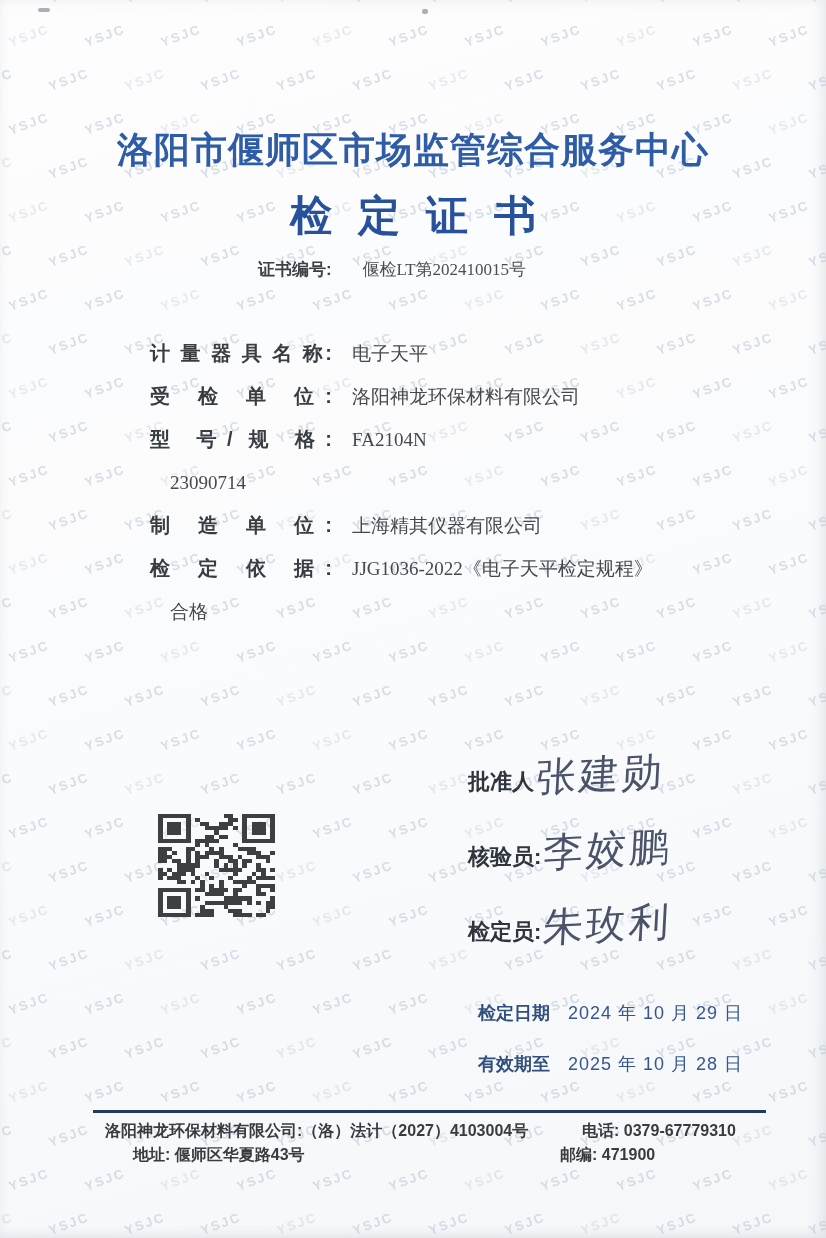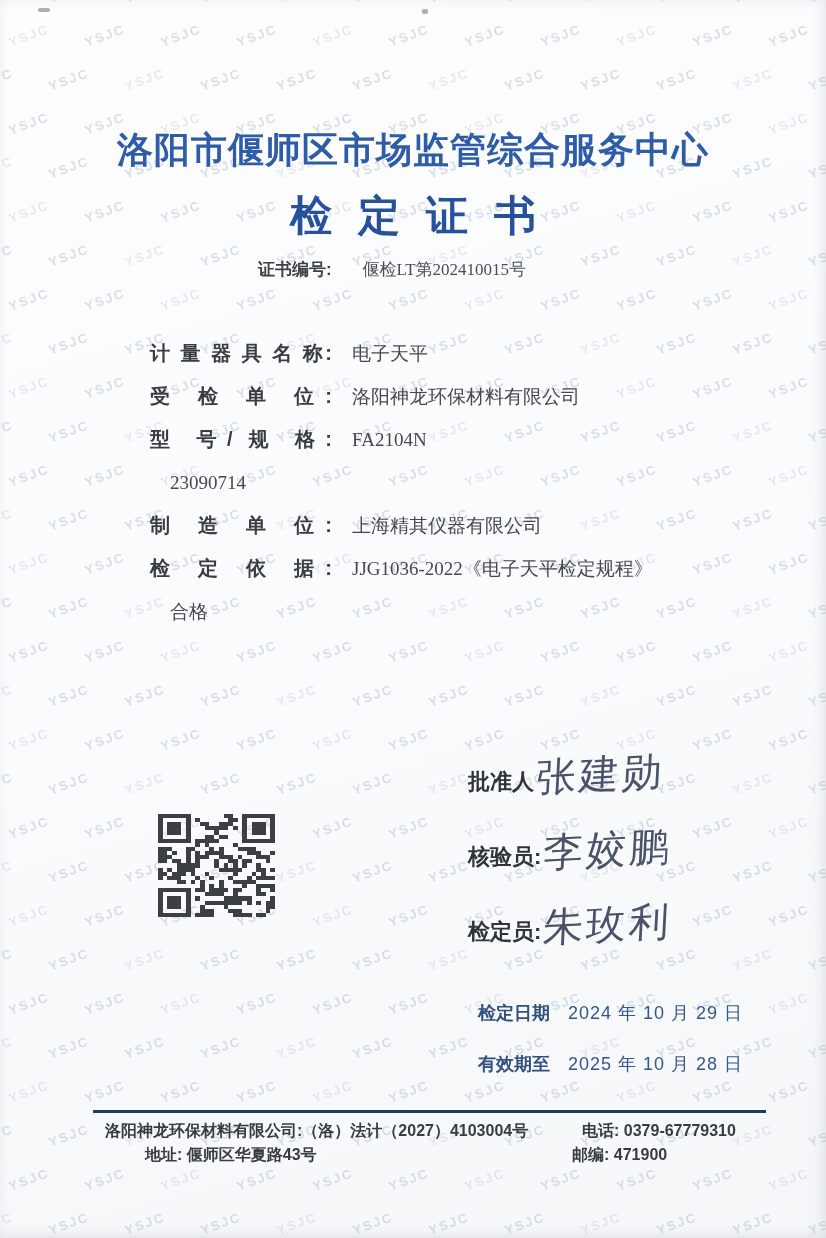--- a/index.html
+++ b/index.html
@@ -67,21 +67,21 @@
   }
 
   .date-block{top:998px;left:478px;}
   .date-row{height:30px;margin-bottom:21px;display:flex;align-items:center;font-size:18px;color:#36558d;}
   .date-label{font-weight:700;color:#31507f;}
   .date-value{margin-left:18px;letter-spacing:1px;color:#35568e;}
 
   .footer-rule{top:1110px;left:93px;width:673px;height:3px;background:var(--rule,#1f3d5c);}
   .footer-line{font-size:16px;font-weight:700;color:#373c40;white-space:nowrap;}
   .fl1{top:1121px;left:0;width:826px;height:22px;}
-  .fl2{top:1145px;left:12px;width:684px;height:22px;}
+  .fl2{top:1145px;left:0;width:684px;height:22px;}
   .f-auth{position:absolute;left:105px;}
   .f-phone{position:absolute;left:558px;padding-left:24px;}
   .f-addr{position:absolute;left:133px;}
   .f-zip{position:absolute;left:560px;}
 
   .speck{position:absolute;background:#6b7076;border-radius:2px;z-index:1;opacity:.55;}
 </style>
 </head>
 <body>
 

